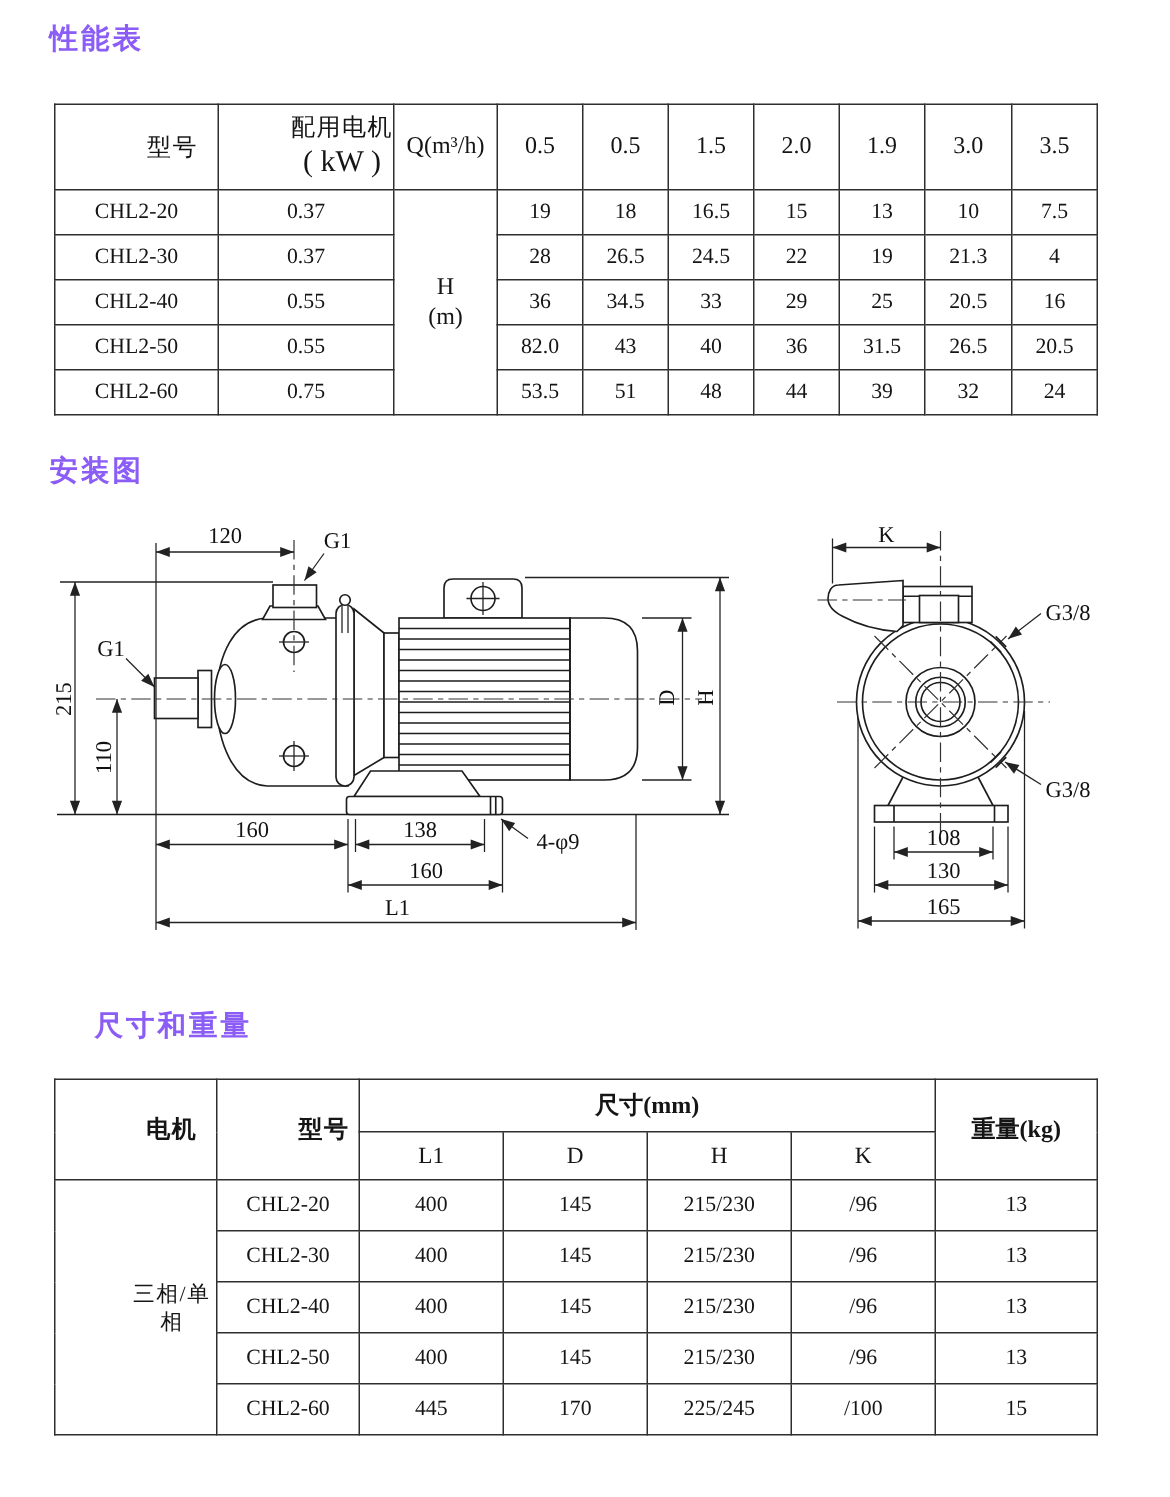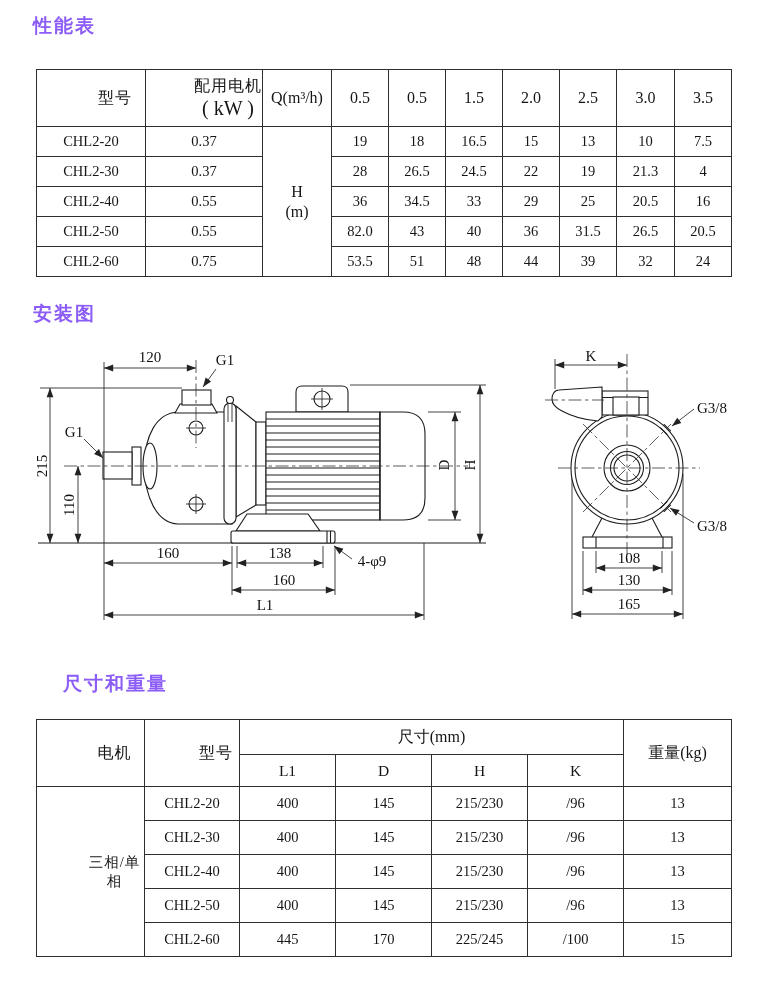--- a/index.html
+++ b/index.html
@@ -15,21 +15,21 @@
   table{border-collapse:collapse;table-layout:fixed;position:absolute;left:36px;background:#fff;}
   td{
     border:1.2px solid #2e2e2e;text-align:center;vertical-align:middle;
     font-family:"Liberation Serif",serif;font-size:15px;color:#151515;
     padding:0;overflow:hidden;
   }
   .t1{top:69px;width:695px;}
   .t1 .hrow td{height:56px;font-size:16px;}
   .t1 .drow td{height:29px;font-size:14.5px;}
   .t2{top:719px;width:695px;}
-  .t2 .hrow1 td{height:34px;font-size:16px;}
+  .t2 .hrow1 td{height:34px;font-size:16px;font-weight:bold;}
   .t2 .hrow2 td{height:31px;font-size:15.5px;}
   .t2 .drow td{height:33px;font-size:14.5px;}
   .cn{font-size:16.5px;letter-spacing:1px;padding-left:48px;}
   .two-line div{line-height:1.25;}
   svg{position:absolute;left:0;top:340px;}
   .ln{stroke:#1d1d1d;stroke-width:1.1;fill:none;}
   .fw{fill:#ffffff;stroke:#1d1d1d;stroke-width:1.1;}
   .dim{stroke:#222;stroke-width:0.85;fill:none;}
   .cl{stroke:#333;stroke-width:0.8;fill:none;stroke-dasharray:13 3.5 3.5 3.5;}
   .dt{font-family:"Liberation Serif",serif;font-size:15px;fill:#111;text-anchor:middle;}
@@ -59,21 +59,21 @@
     <td class="cn">型号</td>
     <td class="cn two-line">
       <div>配用电机</div>
       <div style="font-size:20px;letter-spacing:0;text-align:center;">( kW )</div>
     </td>
     <td>Q(m³/h)</td>
     <td>0.5</td>
     <td>0.5</td>
     <td>1.5</td>
     <td>2.0</td>
-    <td>2.5</td>
+    <td>1.9</td>
     <td>3.0</td>
     <td>3.5</td>
   </tr>
   <tr class="drow">
     <td>CHL2-20</td>
     <td>0.37</td>
     <td rowspan="5" class="two-line" style="font-size:16px;">
       <div>H</div>
       <div>(m)</div>
     </td>

